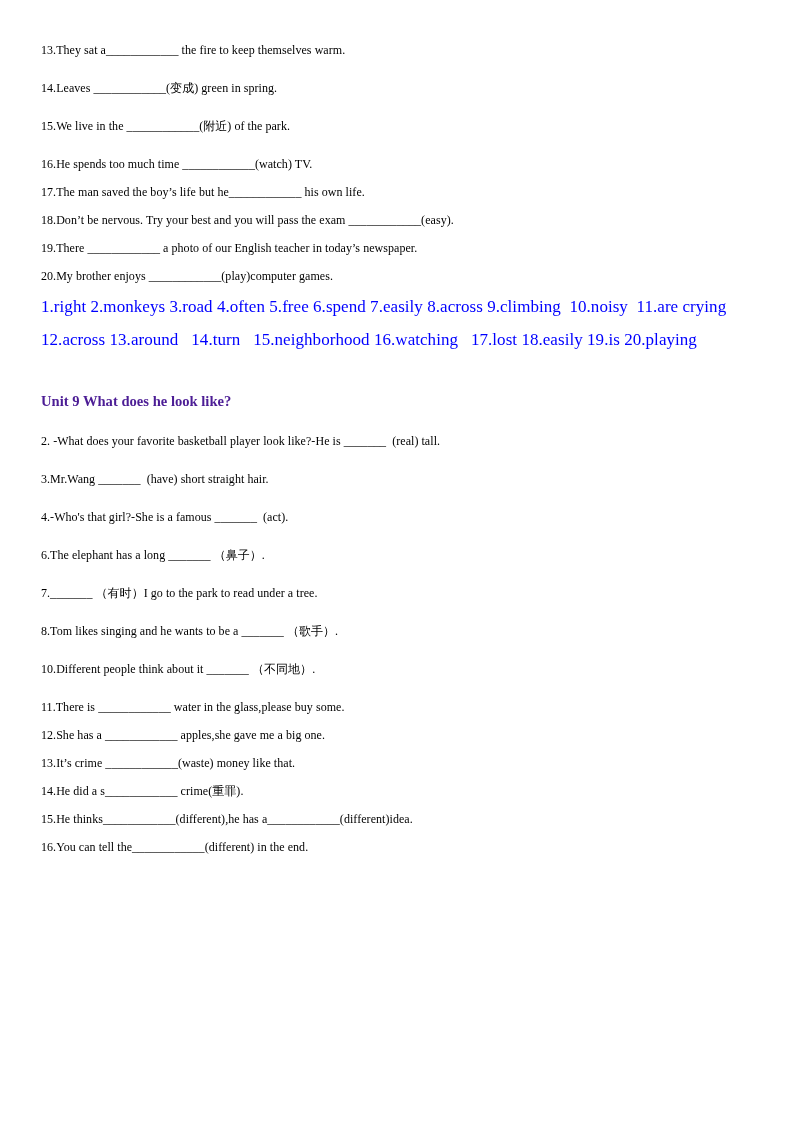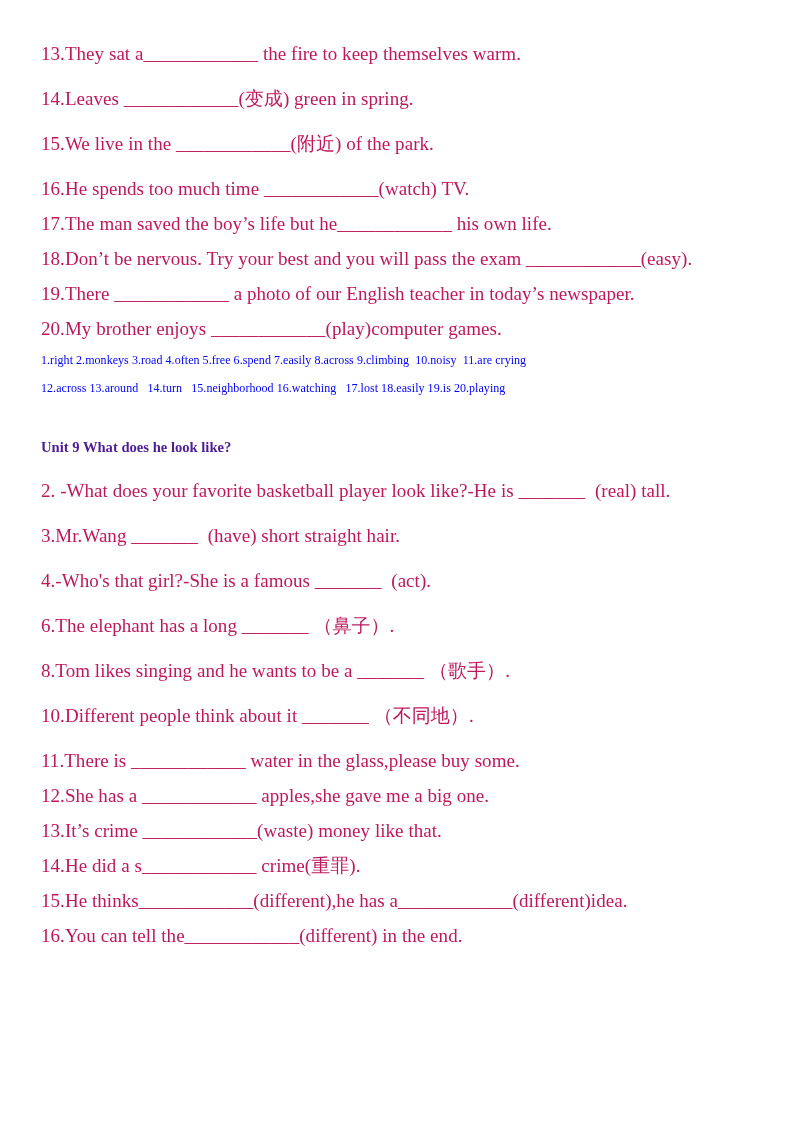--- a/index.html
+++ b/index.html
@@ -16,32 +16,32 @@
     overflow: hidden;
   }
   .page {
     width: 794px;
     height: 1123px;
     box-sizing: border-box;
     padding: 44px 40px 0 41px;
     position: relative;
   }
   .q {
-    font-size: 19px;
+    font-size: 12px;
     line-height: 1.0;
-    color: #be185d;
+    color: #000000;
     white-space: pre-wrap;
     letter-spacing: 0.05px;
   }
   
   .gap-lg { margin-bottom: 26px; }
   .gap-md { margin-bottom: 16px; }
 
   .answers {
-    font-size: 12px;
+    font-size: 17px;
     line-height: 1.0;
     color: #0000ff;
     white-space: pre-wrap;
     letter-spacing: 0.05px;
   }
   .answers.row1 { margin-bottom: 16px; }
 
   .unit-heading {
     font-size: 14.6px;
     font-weight: bold;
@@ -76,20 +76,21 @@
   <div class="spacer-section"></div>
 
   <div class="unit-heading">Unit 9 What does he look like?</div>
   <div class="spacer-after-heading"></div>
 
   <div>
     <div class="q gap-lg">2. -What does your favorite basketball player look like?-He is _______  (real) tall.</div>
     <div class="q gap-lg">3.Mr.Wang _______  (have) short straight hair.</div>
     <div class="q gap-lg">4.-Who's that girl?-She is a famous _______  (act).</div>
     <div class="q gap-lg">6.The elephant has a long _______ （鼻子）.</div>
+    <div class="q gap-lg">7._______ （有时）I go to the park to read under a tree.</div>
     <div class="q gap-lg">8.Tom likes singing and he wants to be a _______ （歌手）.</div>
     <div class="q gap-lg">10.Different people think about it _______ （不同地）.</div>
     <div class="q gap-md">11.There is ____________ water in the glass,please buy some.</div>
     <div class="q gap-md">12.She has a ____________ apples,she gave me a big one.</div>
     <div class="q gap-md">13.It’s crime ____________(waste) money like that.</div>
     <div class="q gap-md">14.He did a s____________ crime(重罪).</div>
     <div class="q gap-md">15.He thinks____________(different),he has a____________(different)idea.</div>
     <div class="q gap-md">16.You can tell the____________(different) in the end.</div>
   </div>
 

